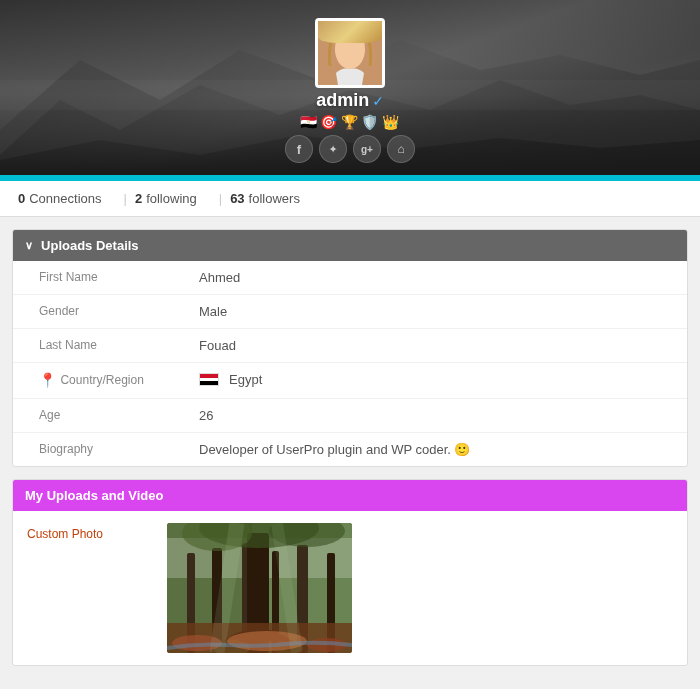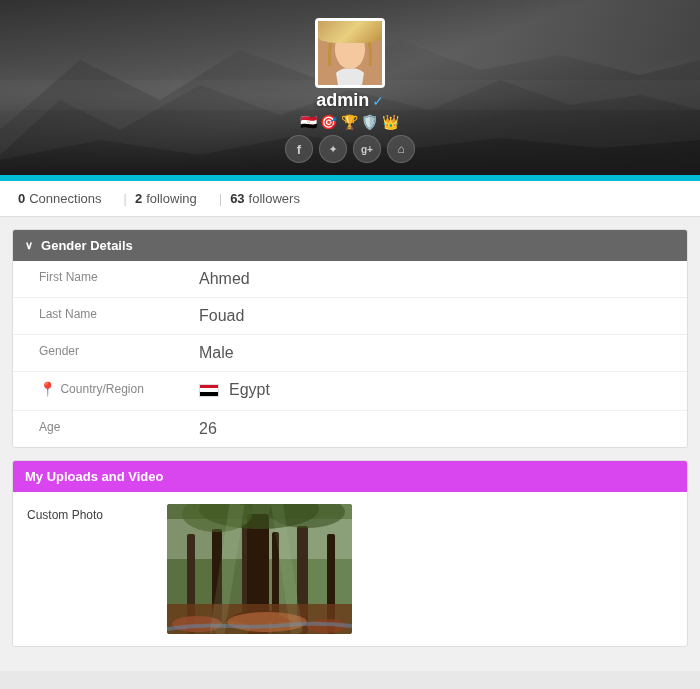--- a/index.html
+++ b/index.html
@@ -202,21 +202,21 @@
       padding: 9px 26px;
       vertical-align: top;
     }
     .field-label {
       color: #888;
       width: 160px;
       font-size: 12px;
     }
     .field-value {
       color: #555;
-      font-size: 16px;
+      font-size: 13px;
     }
 
     .flag {
       display: inline-block;
       width: 20px;
       height: 13px;
       margin-right: 5px;
       vertical-align: middle;
       border: 1px solid #ddd;
       position: relative;
@@ -248,21 +248,21 @@
     .uploads-section .section-header {
       background: #d946ef;
     }
     .uploads-content {
       padding: 12px 14px;
       display: flex;
       align-items: flex-start;
       gap: 20px;
     }
     .upload-label {
-      color: #404040;
+      color: #c2410c;
       font-size: 12px;
       min-width: 120px;
       padding-top: 4px;
     }
     .photo-preview {
       width: 185px;
       height: 130px;
       border-radius: 3px;
       overflow: hidden;
       background: #8b6a4a;
@@ -407,35 +407,35 @@
     <span class="stat-count">63</span>
     <span>followers</span>
   </div>
 </div>
 
 <div class="main">
 
   <div class="section">
     <div class="section-header">
       <span class="chevron">∨</span>
-      <span>Gender Details</span>
+      <span>Uploads Details</span>
     </div>
     <table class="profile-table">
       <tbody>
         <tr>
           <td class="field-label">First Name</td>
           <td class="field-value">Ahmed</td>
         </tr>
         <tr>
+          <td class="field-label">Gender</td>
+          <td class="field-value">Male</td>
+        </tr>
+        <tr>
           <td class="field-label">Last Name</td>
           <td class="field-value">Fouad</td>
-        </tr>
-        <tr>
-          <td class="field-label">Gender</td>
-          <td class="field-value">Male</td>
         </tr>
         <tr>
           <td class="field-label" style="display:flex;align-items:center;gap:4px;">
             <span style="color:#aaa;font-size:14px;">📍</span>
             Country/Region
           </td>
           <td class="field-value">
             <span style="display:inline-flex;align-items:center;gap:5px;">
               <span class="flag flag-egypt">
                 <span class="stripe-red"></span>
@@ -443,20 +443,24 @@
                 <span class="stripe-black"></span>
               </span>
               Egypt
             </span>
           </td>
         </tr>
         <tr>
           <td class="field-label">Age</td>
           <td class="field-value">26</td>
         </tr>
+        <tr>
+          <td class="field-label">Biography</td>
+          <td class="field-value">Developer of UserPro plugin and WP coder. 🙂</td>
+        </tr>
       </tbody>
     </table>
   </div>
 
   <div class="section uploads-section">
     <div class="section-header">
       <span>My Uploads and Video</span>
     </div>
     <div class="uploads-content">
       <span class="upload-label">Custom Photo</span>

